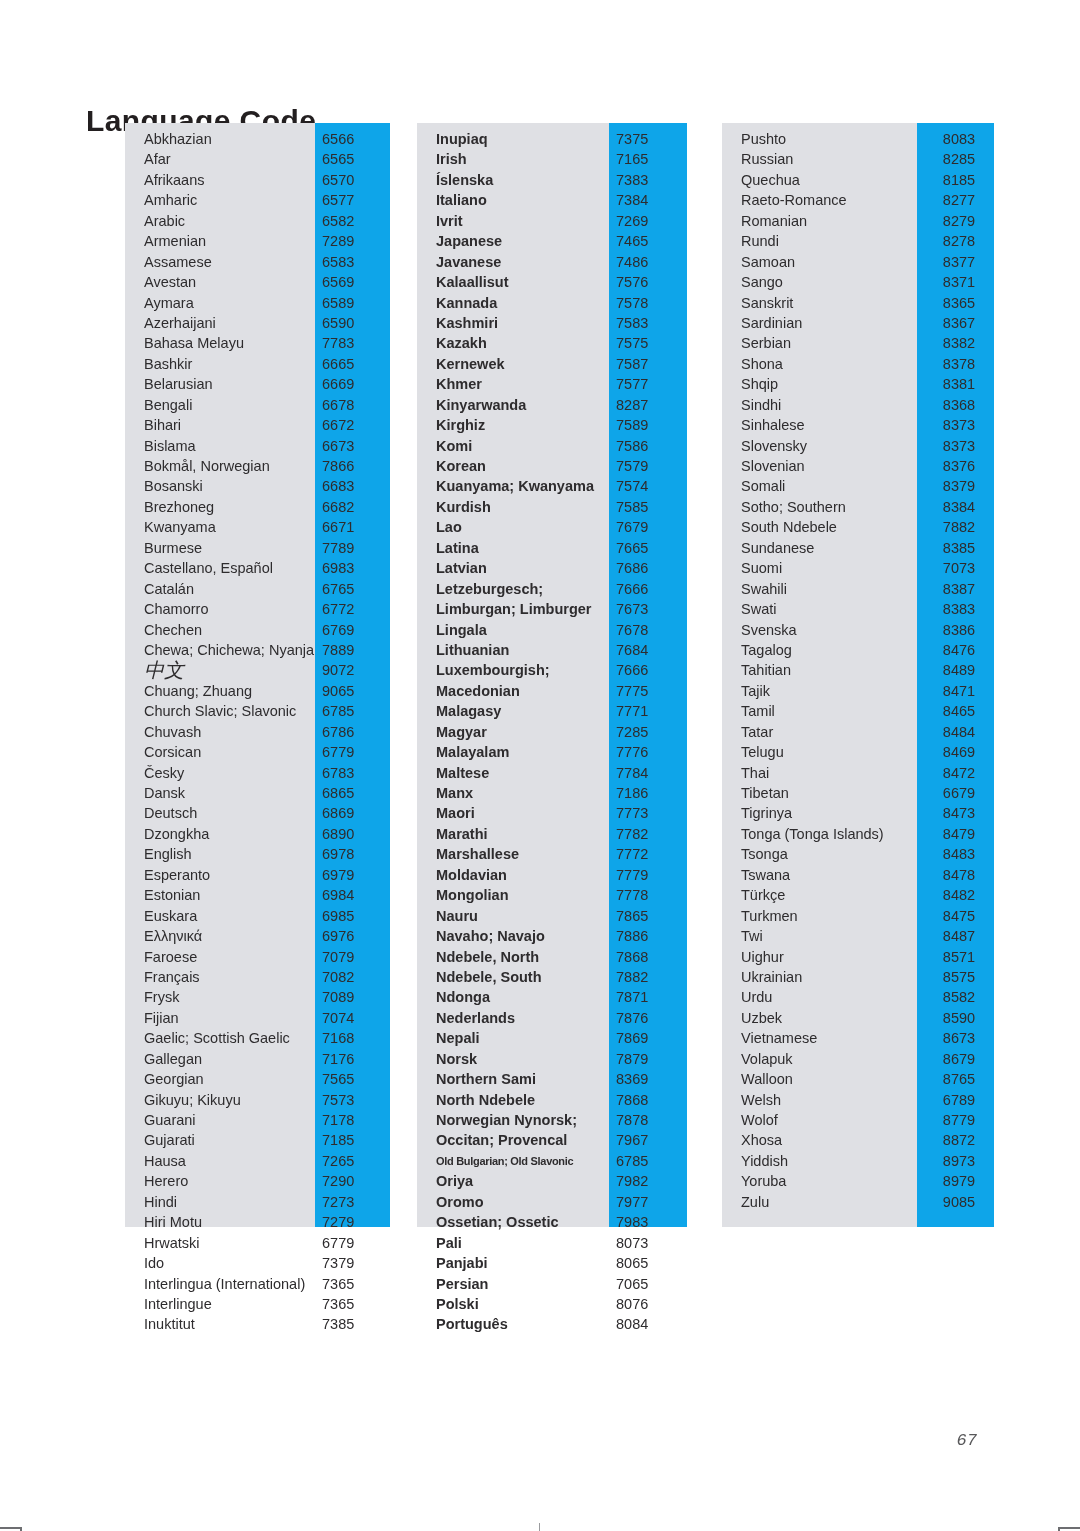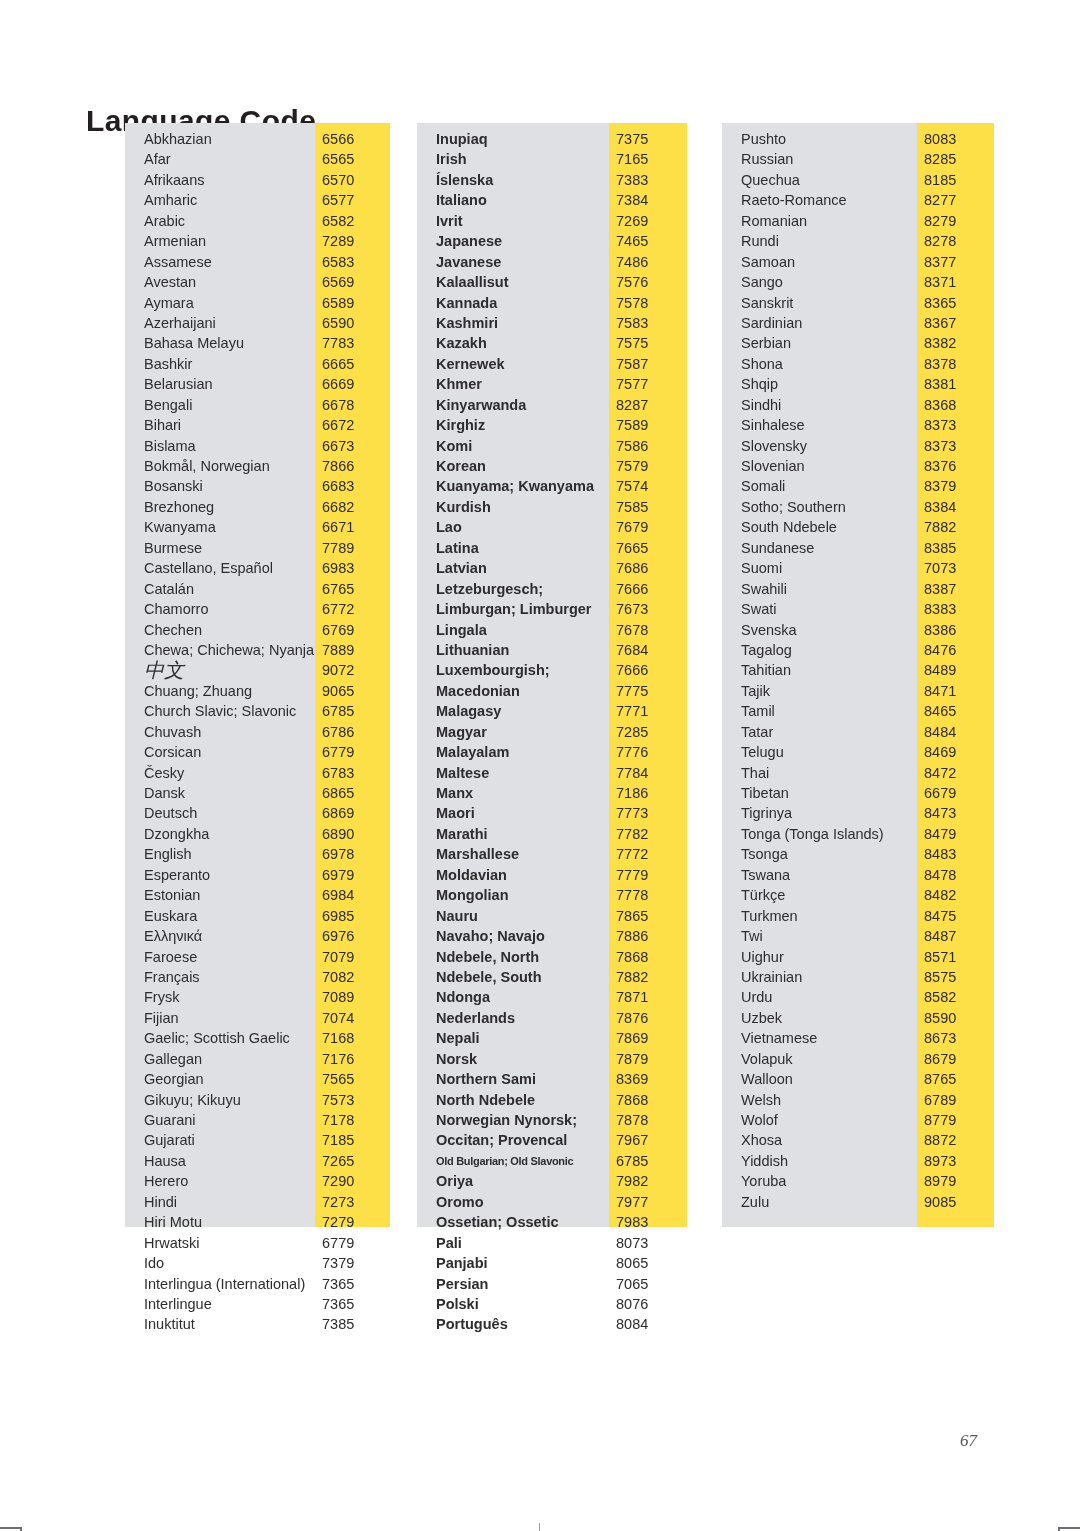--- a/index.html
+++ b/index.html
@@ -54,30 +54,30 @@
   .col-2 { width: 270px; }
   .col-3 { width: 272px; padding-left: 8px; }
 
   
   .panel-names {
     background: #dfe0e4;
     height: 100%;
     position: relative;
   }
   .panel-codes {
-    background: #fde047;
+    background: #0ea5e9;
     height: 100%;
     position: relative;
   }
   .col-1 .panel-names { width: 190px; }
   .col-1 .panel-codes { width: 75px; }
   .col-2 .panel-names { width: 192px; font-weight: bold; }
   .col-2 .panel-codes { width: 78px; }
   .col-3 .panel-names { width: 195px; }
-  .col-3 .panel-codes { width: 77px; }
+  .col-3 .panel-codes { width: 77px; text-align: center; }
 
   .rows {
     position: absolute;
     left: 0;
     top: 6px;
     width: 100%;
   }
   .lang-row {
     height: 20.45px;
     line-height: 20.45px;
@@ -103,21 +103,21 @@
 
   
   #page-number {
     position: absolute;
     left: 977px;
     top: 1431px;
     transform: translateX(-100%);
     font-size: 17px;
     font-style: italic;
     color: #58585a;
-    font-family: Liberation Serif, serif;
+    font-family: Liberation Mono, monospace;
   }
 
   
   .crop-mark {
     position: absolute;
     background: #6d6e71;
   }
   #crop-left {
     left: 0px;
     top: 1527px;

